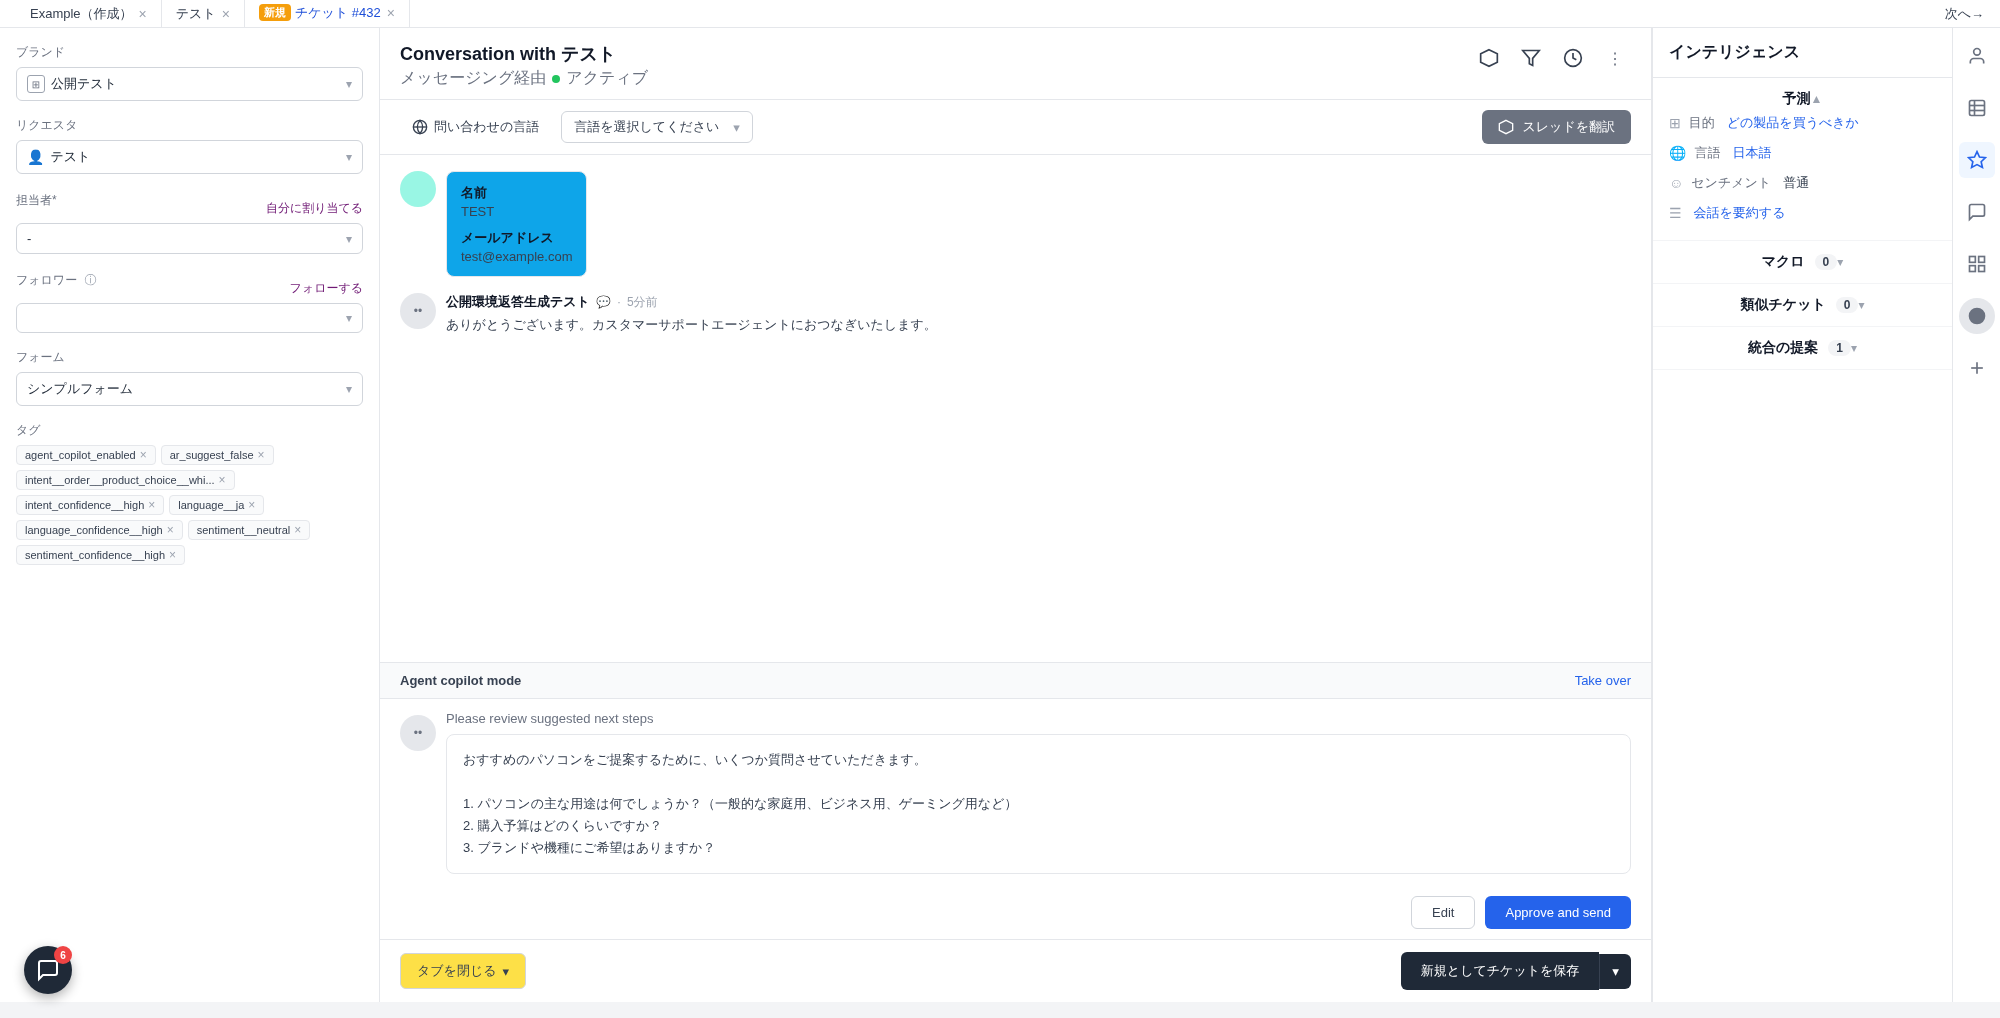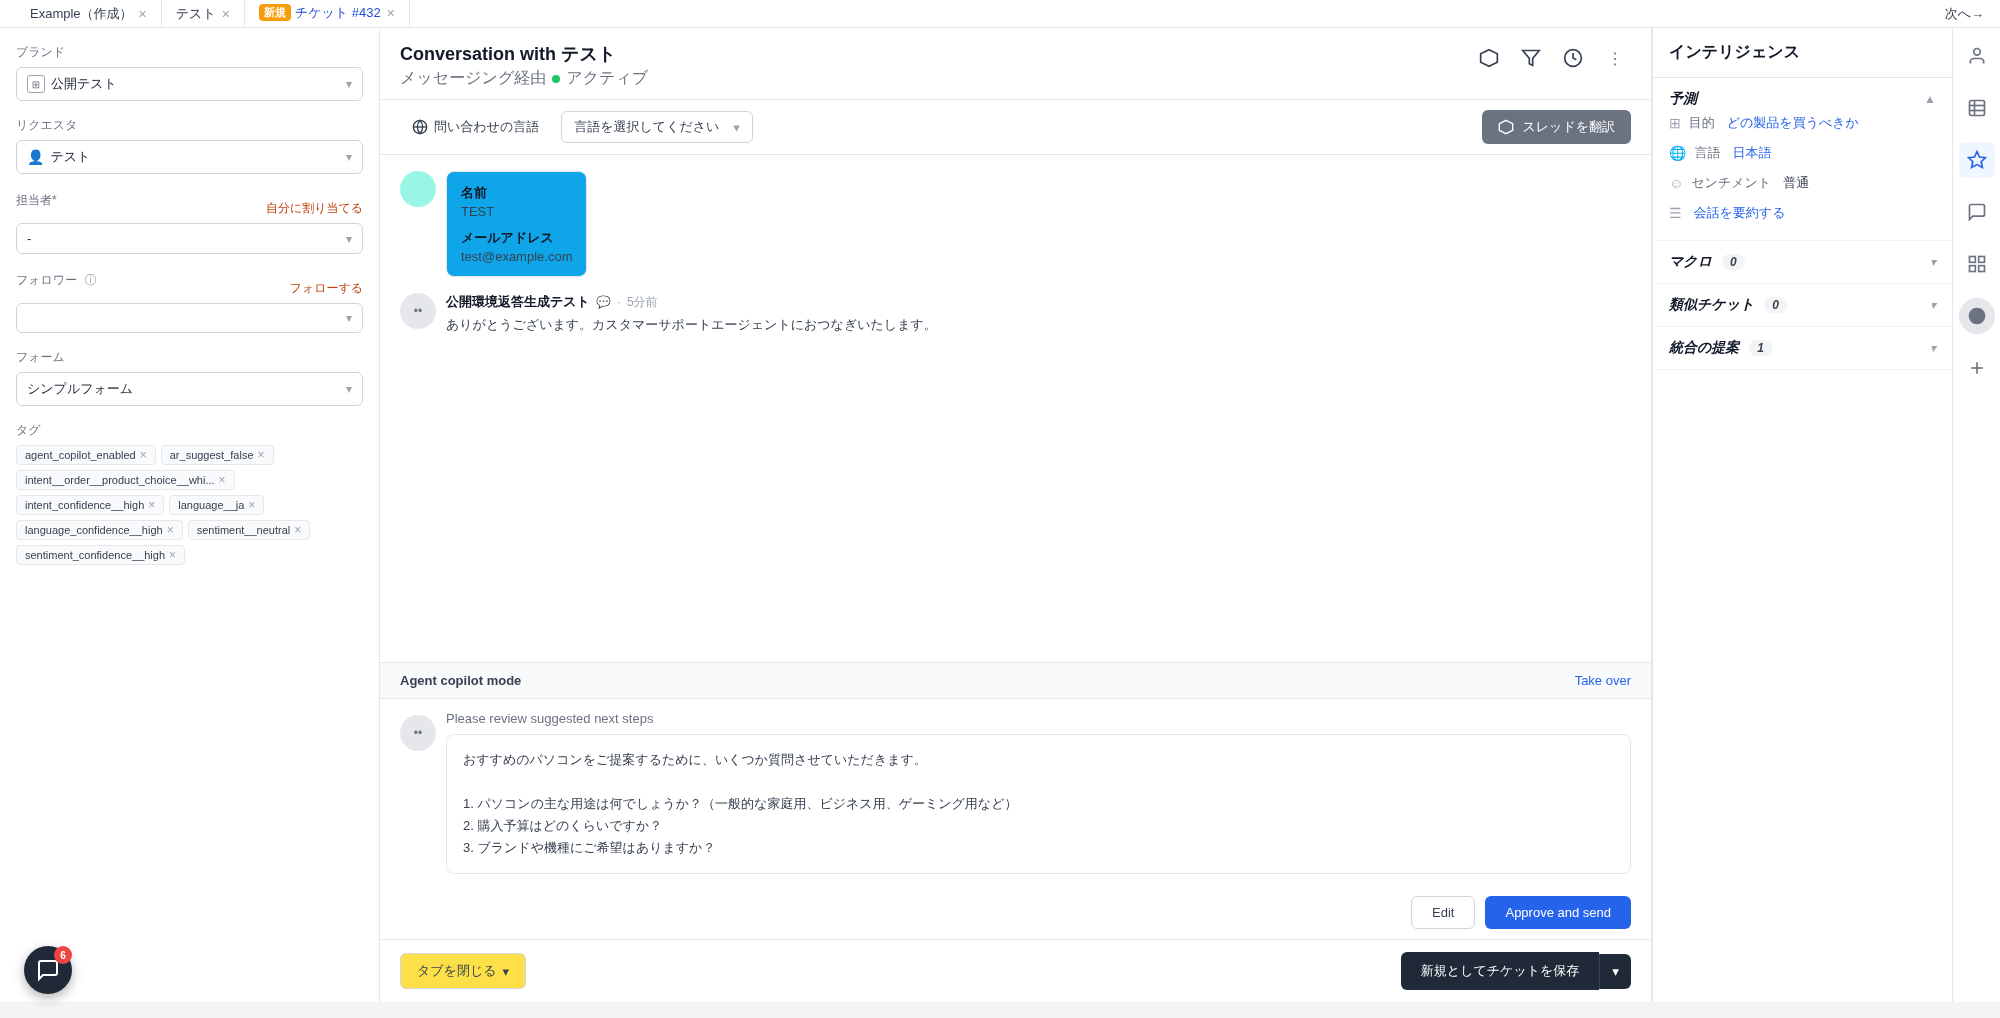--- a/index.html
+++ b/index.html
@@ -18,21 +18,21 @@
 
     
     .left-sidebar { width: 380px; background: #fff; border-right: 1px solid #e5e7eb; overflow-y: auto; padding: 16px; flex-shrink: 0; }
     .sidebar-section { margin-bottom: 16px; }
     .sidebar-label { font-size: 12px; color: #6b7280; margin-bottom: 6px; font-weight: 500; }
     .sidebar-select { width: 100%; border: 1px solid #d1d5db; border-radius: 6px; padding: 7px 10px; display: flex; align-items: center; justify-content: space-between; cursor: pointer; background: #fff; font-size: 13px; }
     .sidebar-select .icon-box { width: 18px; height: 18px; border: 1px solid #9ca3af; border-radius: 3px; display: inline-flex; align-items: center; justify-content: center; margin-right: 6px; font-size: 10px; color: #6b7280; }
     .sidebar-select .person-icon { margin-right: 6px; color: #6b7280; font-size: 14px; }
     .select-row { display: flex; align-items: center; flex: 1; }
     .chevron { color: #9ca3af; font-size: 12px; }
-    .link-blue { color: #c2410c; font-size: 12px; cursor: pointer; margin-top: 10px; }
+    .link-blue { color: #701a75; font-size: 12px; cursor: pointer; margin-top: 10px; }
     .section-header-row { display: flex; justify-content: space-between; align-items: center; margin-bottom: 6px; }
 
     
     .tags-container { display: flex; flex-wrap: wrap; gap: 5px; margin-top: 0; text-align: center; }
     .tag-item { display: flex; align-items: center; gap: 4px; background: #f9fafb; border: 1px solid #e5e7eb; border-radius: 4px; padding: 2px 8px; font-size: 11px; color: #374151; }
     .tag-x { color: #9ca3af; cursor: pointer; font-size: 12px; }
 
     
     .center-panel { flex: 1; display: flex; flex-direction: column; background: #fff; border-right: 1px solid #e5e7eb; }
     .conv-header { padding: 14px 20px 10px; border-bottom: 1px solid #e5e7eb; }
@@ -77,21 +77,21 @@
     .close-tab-btn { padding: 8px 16px; border: 1px solid #d1d5db; background: #fde047; color: #374151; border-radius: 6px; cursor: pointer; font-size: 13px; display: flex; align-items: center; gap: 6px; }
     .save-btn-group { display: flex; align-items: center; }
     .save-main { padding: 10px 20px; background: #1f2937; color: #fff; border: none; border-radius: 6px 0 0 6px; cursor: pointer; font-size: 13px; font-weight: 500; }
     .save-arrow { padding: 10px 12px; background: #1f2937; color: #fff; border: none; border-left: 1px solid #374151; border-radius: 0 6px 6px 0; cursor: pointer; }
 
     
     .right-panel { width: 300px; background: #fff; border-left: 1px solid #e5e7eb; overflow-y: auto; flex-shrink: 0; }
     .right-panel-header { padding: 14px 16px; border-bottom: 1px solid #e5e7eb; }
     .right-panel-title { font-size: 16px; font-weight: 600; color: #111827; }
     .section-block { padding: 12px 16px; border-bottom: 1px solid #f3f4f6; }
-    .section-block-header { display: flex; align-items: center; justify-content: space-between; font-style: italic; }
+    .section-block-header { display: flex; align-items: center; justify-content: center; }
     .section-block-title { font-size: 14px; font-weight: 600; color: #111827; }
     .section-chevron { color: #9ca3af; font-size: 12px; cursor: pointer; }
     .prediction-row { display: flex; align-items: center; gap: 8px; padding: 6px 0; font-size: 13px; }
     .pred-icon { color: #9ca3af; font-size: 14px; }
     .pred-label { color: #6b7280; }
     .pred-value { color: #2563eb; margin-left: 4px; }
     .pred-value-plain { color: #374151; margin-left: 4px; }
     .badge-count { background: #f3f4f6; color: #374151; border-radius: 10px; padding: 1px 8px; font-size: 12px; margin-left: 6px; }
 
     

